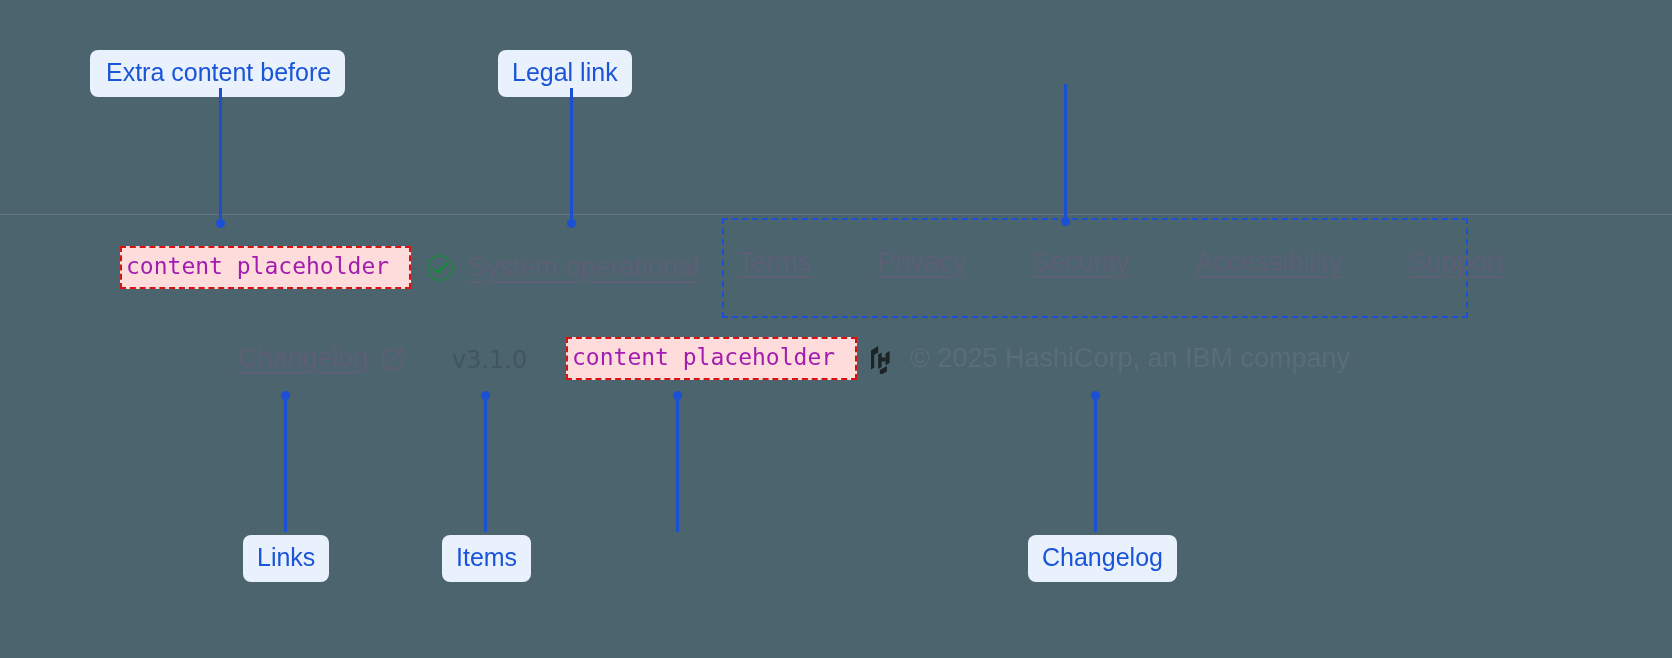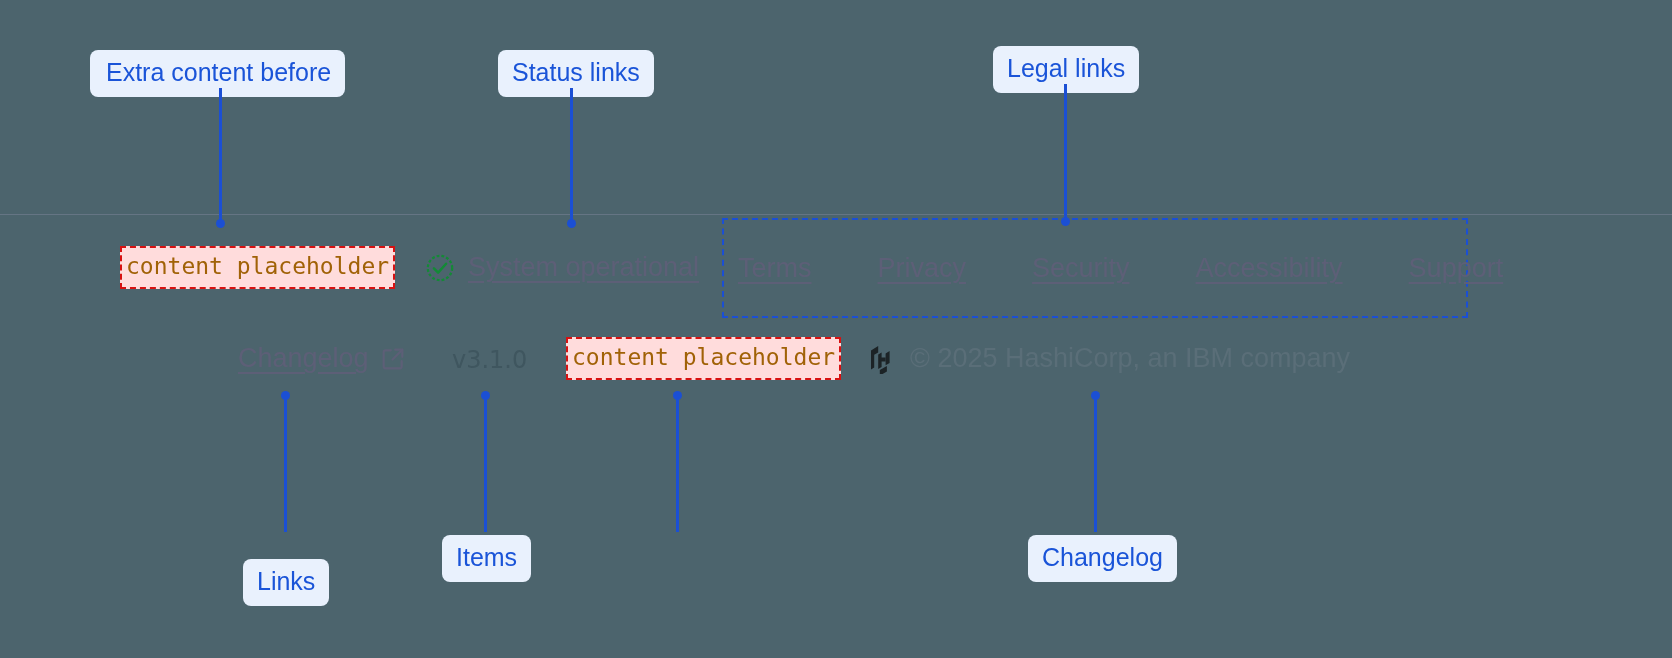--- a/index.html
+++ b/index.html
@@ -41,24 +41,24 @@
     border-radius: 50%;
     background: #1b4fd4;
   }
 
   
   .footer-row { position: absolute; display: flex; align-items: center; }
 
   .placeholder {
     font-family: "DejaVu Sans Mono", monospace;
     font-size: 23px;
-    color: #a16207;
+    color: #a21caf;
     background: #ffdcdc;
     border: 2px dashed #d81111;
-    padding: 7px 4px 9px 4px;
+    padding: 7px 20px 9px 4px;
     line-height: 1;
     white-space: nowrap;
   }
 
   .status-link {
     display: flex; align-items: center; gap: 13px;
   }
   .status-text {
     font-size: 27px;
     color: #5d5f77;
@@ -67,21 +67,21 @@
     white-space: nowrap;
   }
   .check-icon { width: 30px; height: 30px; display: block; }
 
   .legal-box {
     position: absolute;
     border: 2px dashed #1b4fd4;
     left: 722px; top: 218px; width: 746px; height: 100px;
   }
   .legal-links {
-    position: absolute; left: 738px; top: 253px;
+    position: absolute; left: 738px; top: 247px;
     display: flex; align-items: flex-start; gap: 66px;
   }
   .legal-links a {
     font-size: 27px;
     color: #5d5f77;
     text-decoration: underline;
     text-underline-offset: 5px;
     white-space: nowrap;
   }
 
@@ -107,25 +107,24 @@
 <body>
 
 <div id="stage">
 
   <div class="footer-top-rule"></div>
 
   <div class="callout" style="left:90px; top:50px;padding-left:16px;">Extra content before</div>
   <div class="leader" style="left:219px; top:88px; height:134px;"></div>
   <div class="dot" style="left:216px; top:219px;"></div>
 
-  <div class="callout" style="left:498px; top:50px;">Status links</div>
+  <div class="callout" style="left:498px; top:50px;">Legal link</div>
   <div class="leader" style="left:570px; top:88px; height:134px;"></div>
   <div class="dot" style="left:567px; top:219px;"></div>
 
-  <div class="callout" style="left:993px; top:46px;">Legal links</div>
   <div class="leader" style="left:1064px; top:84px; height:136px;"></div>
   <div class="dot" style="left:1061px; top:217px;"></div>
 
   <div class="footer-row" style="left:120px; top:246px;">
     <span class="placeholder">content placeholder</span>
   </div>
 
   <div class="footer-row status-link" style="left:425px; top:252px;">
     <span>
       <svg class="check-icon" viewBox="0 0 32 32" fill="none">
@@ -171,21 +170,21 @@
         <path d="M24.8 5.1 L17.6 9.4 V21.3 L21.6 19 V6.9 Z"></path>
         <path d="M10.2 10.4 L13.6 8.4 V13.6 H17.6 V17.4 H13.6 V23 L10.2 25 Z"></path>
         <path d="M11.8 26.1 L18.9 22 V27.5 L11.8 31.6 Z"></path>
       </svg>
     </span>
     <span class="copyright-text">© 2025 HashiCorp, an IBM company</span>
   </div>
 
   <div class="dot" style="left:281px; top:391px;"></div>
   <div class="leader" style="left:284px; top:396px; height:136px;"></div>
-  <div class="callout" style="left:243px; top:535px;margin-top:24px;">Links</div>
+  <div class="callout" style="left:243px; top:535px;">Links</div>
 
   <div class="dot" style="left:481px; top:391px;"></div>
   <div class="leader" style="left:484px; top:396px; height:136px;"></div>
   <div class="callout" style="left:442px; top:535px;text-align:right;">Items</div>
 
   <div class="dot" style="left:673px; top:391px;"></div>
   <div class="leader" style="left:676px; top:396px; height:136px;"></div>
 
   <div class="dot" style="left:1091px; top:391px;"></div>
   <div class="leader" style="left:1094px; top:396px; height:136px;"></div>

